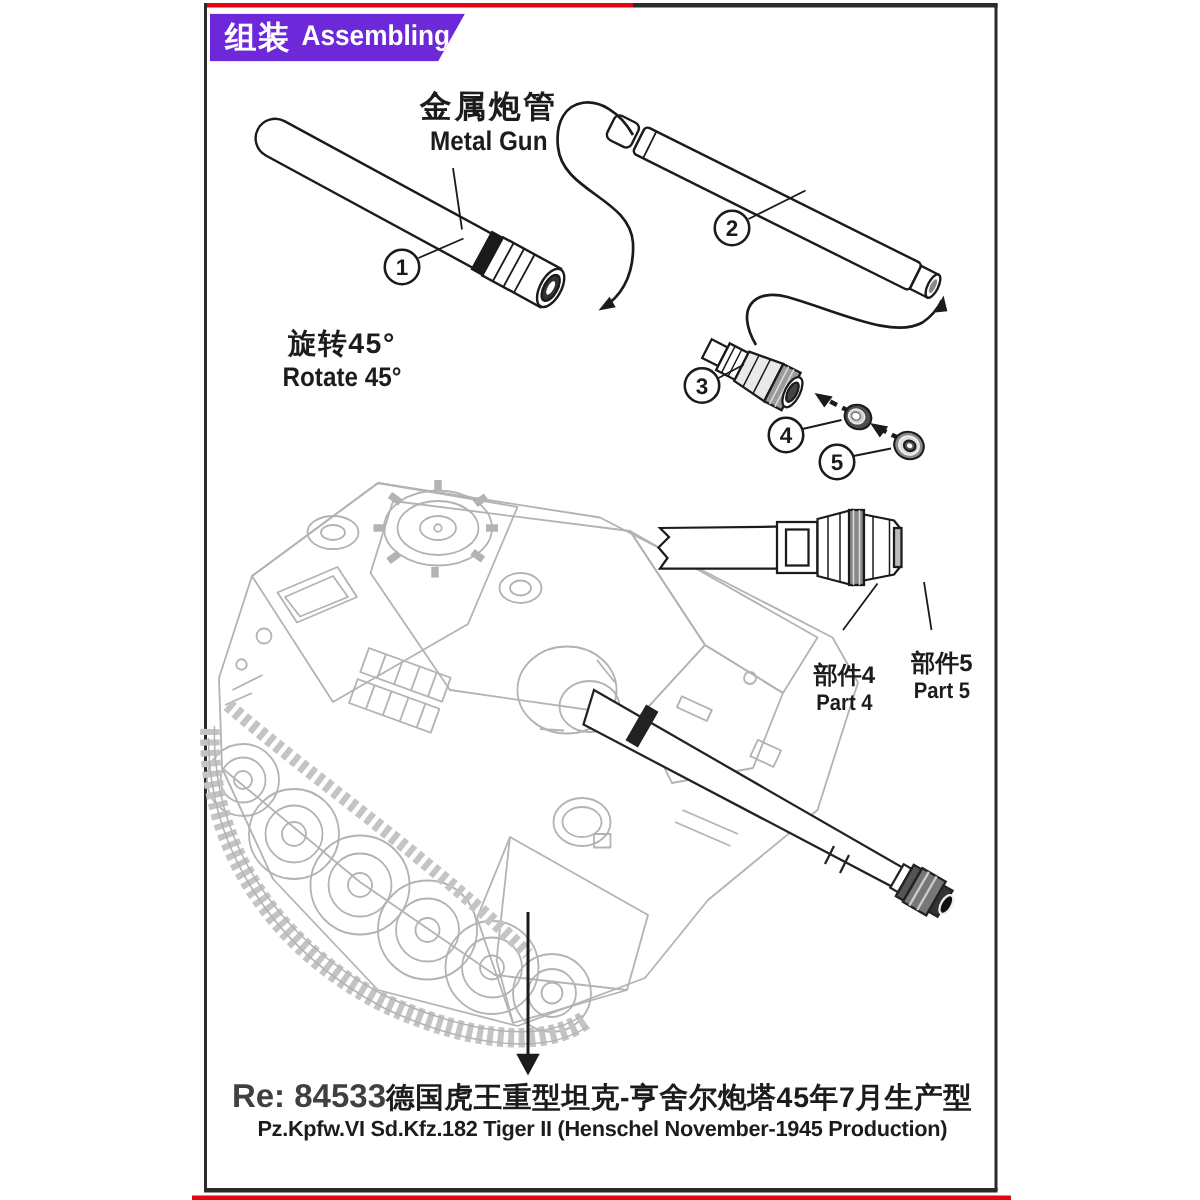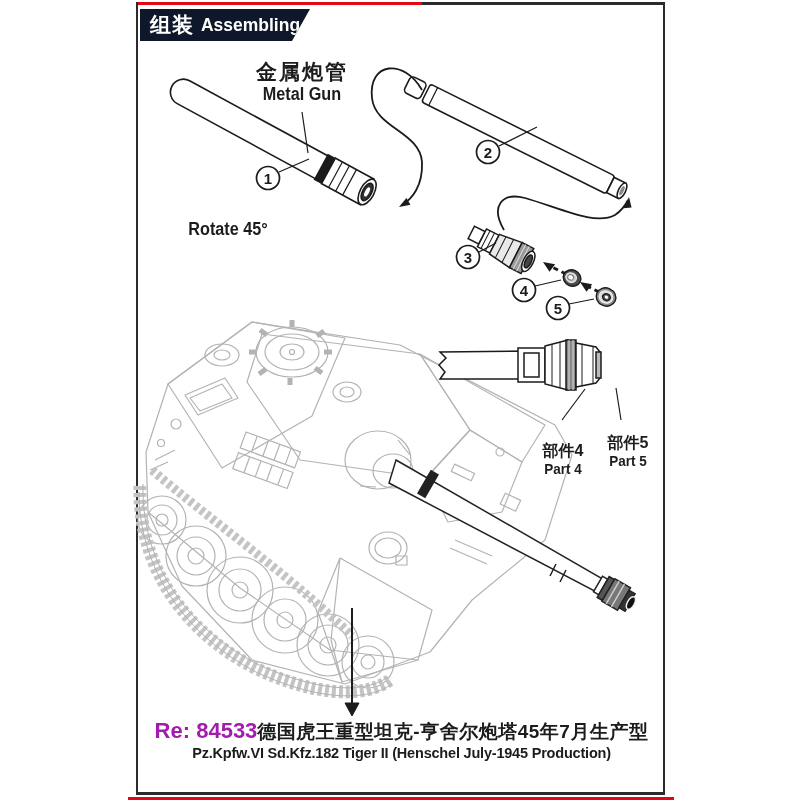--- a/index.html
+++ b/index.html
@@ -14,47 +14,47 @@
   .frame-line{position:absolute;background:#2b2b2b;}
   .top-line-red{position:absolute;left:138px;top:2px;width:284px;height:3px;background:#e30613;}
   .top-line-black{position:absolute;left:422px;top:2px;width:243px;height:3px;background:#2b2b2b;}
   .left-line{left:136px;top:2px;width:2px;height:792px;}
   .right-line{left:663px;top:2px;width:2px;height:792px;}
   .bottom-line-black{left:136px;top:792px;width:529px;height:3px;}
   .bottom-line-red{position:absolute;left:128px;top:797px;width:546px;height:3px;background:#e30613;}
   
   .banner{
     position:absolute;left:140px;top:9px;height:32px;width:170px;
-    background:#0f172a;color:#ffffff;display:flex;align-items:center;
+    background:#6d28d9;color:#ffffff;display:flex;align-items:center;
     padding-left:10px;box-sizing:border-box;
     clip-path:polygon(0 0,100% 0,calc(100% - 18px) 100%,0 100%);
   }
   .banner .cn{font-size:21px;font-weight:bold;letter-spacing:1px;}
   .banner .en{font-size:19px;font-weight:bold;margin-left:7px;transform:scaleX(.92);transform-origin:left center;}
   
   .lbl{position:absolute;text-align:center;color:#1c1c1c;line-height:1.15;}
   .lbl .cn{font-weight:bold;display:block;}
   .lbl .en{font-weight:bold;display:block;transform:scaleX(.9);transform-origin:center top;}
-  .lbl-metal{left:232px;top:60px;width:140px;}
+  .lbl-metal{left:232px;top:60px;width:140px;text-align:right;}
   .lbl-metal .cn{font-size:21px;letter-spacing:2px;}
   .lbl-metal .en{font-size:18px;}
   .lbl-rotate{left:168px;top:219px;width:120px;}
   .lbl-rotate .cn{font-size:19px;letter-spacing:1px;}
   .lbl-rotate .en{font-size:18px;}
   .lbl-part{width:80px;margin-top:20px;}
   .lbl-part .cn{font-size:16px;}
   .lbl-part .en{font-size:15px;}
   .lbl-part4{left:523px;top:422px;}
   .lbl-part5{left:588px;top:414px;}
   
   .footer-t1{
     position:absolute;left:138px;top:718px;width:527px;text-align:center;
     font-weight:bold;white-space:nowrap;color:#1c1c1c;
   }
-  .footer-t1 .re{color:#a21caf;font-size:22px;letter-spacing:0px;}
+  .footer-t1 .re{color:#404040;font-size:22px;letter-spacing:0px;}
   .footer-t1 .cnt{font-size:19px;letter-spacing:0.5px;}
   .footer-t2{
     position:absolute;left:138px;top:745px;width:527px;text-align:center;
     font-weight:bold;font-size:14.5px;color:#1c1c1c;letter-spacing:-0.2px;white-space:nowrap;
   }
   svg text{font-family:"Liberation Sans","DejaVu Sans",sans-serif;}
 </style>
 </head>
 <body>
 
@@ -296,29 +296,30 @@
     <text x="558" y="313.5" stroke="none" fill="#1b1b1b">5</text>
   </g>
 </svg>
 
 <div class="lbl lbl-metal">
   <span class="cn">金属炮管</span>
   <span class="en">Metal Gun</span>
 </div>
 
 <div class="lbl lbl-rotate">
+  <span class="cn">旋转45°</span>
   <span class="en">Rotate 45°</span>
 </div>
 
 <div class="lbl lbl-part lbl-part4">
   <span class="cn">部件4</span>
   <span class="en">Part 4</span>
 </div>
 
 <div class="lbl lbl-part lbl-part5">
   <span class="cn">部件5</span>
   <span class="en">Part 5</span>
 </div>
 
 <div class="footer-t1">
   <span class="re">Re: 84533</span><span class="cnt">德国虎王重型坦克-亨舍尔炮塔45年7月生产型</span>
 </div>
-<div class="footer-t2">Pz.Kpfw.VI Sd.Kfz.182 Tiger II (Henschel July-1945 Production)</div>
+<div class="footer-t2">Pz.Kpfw.VI Sd.Kfz.182 Tiger II (Henschel November-1945 Production)</div>
 
 </body></html>

